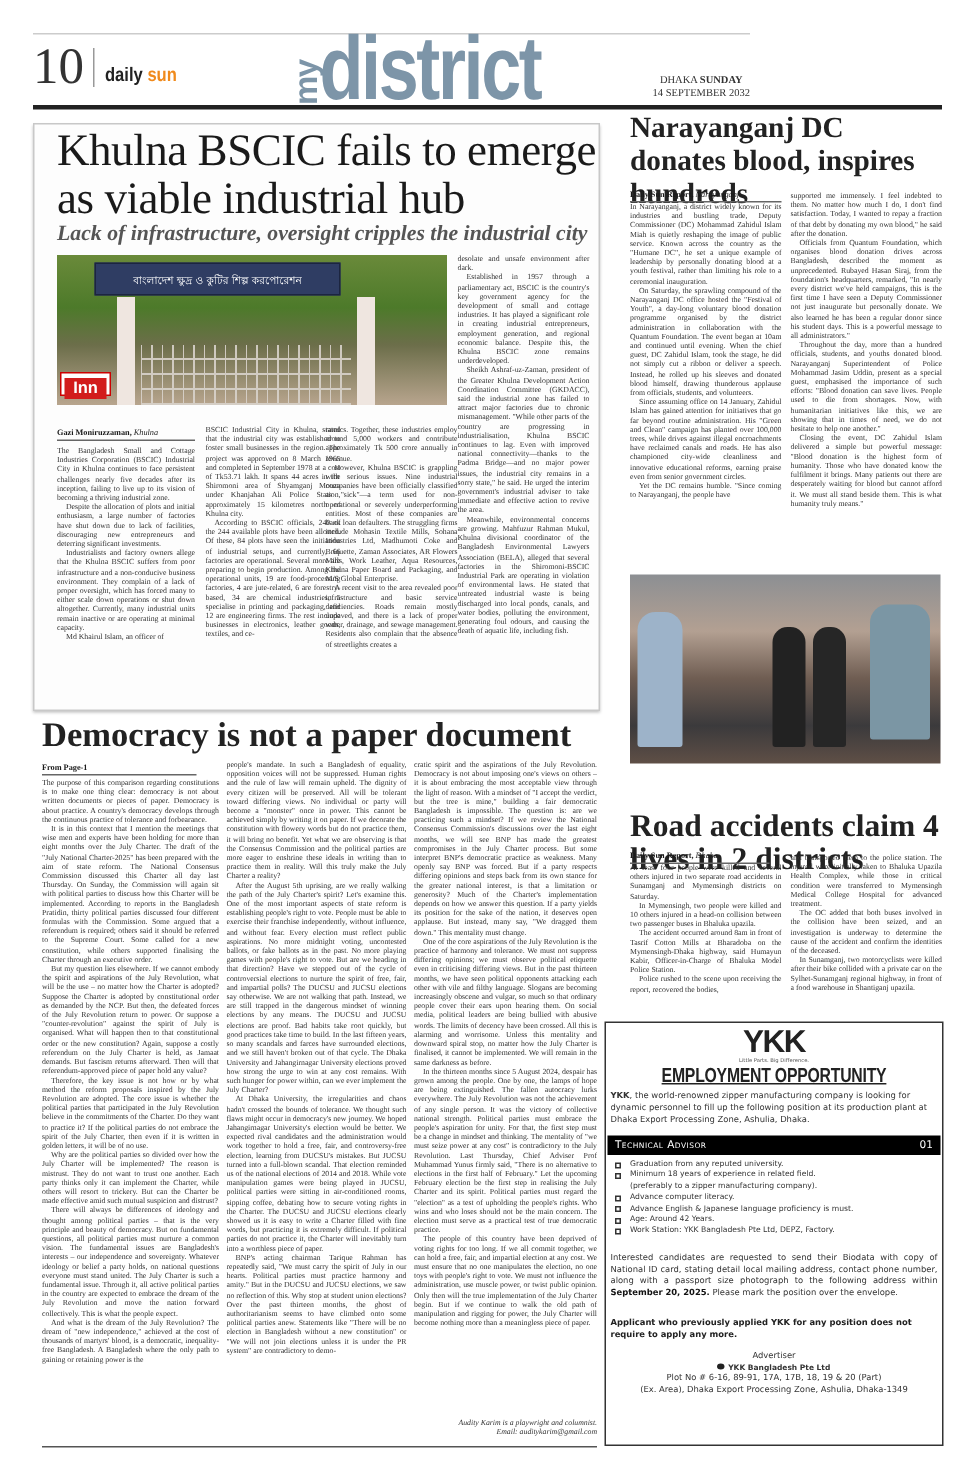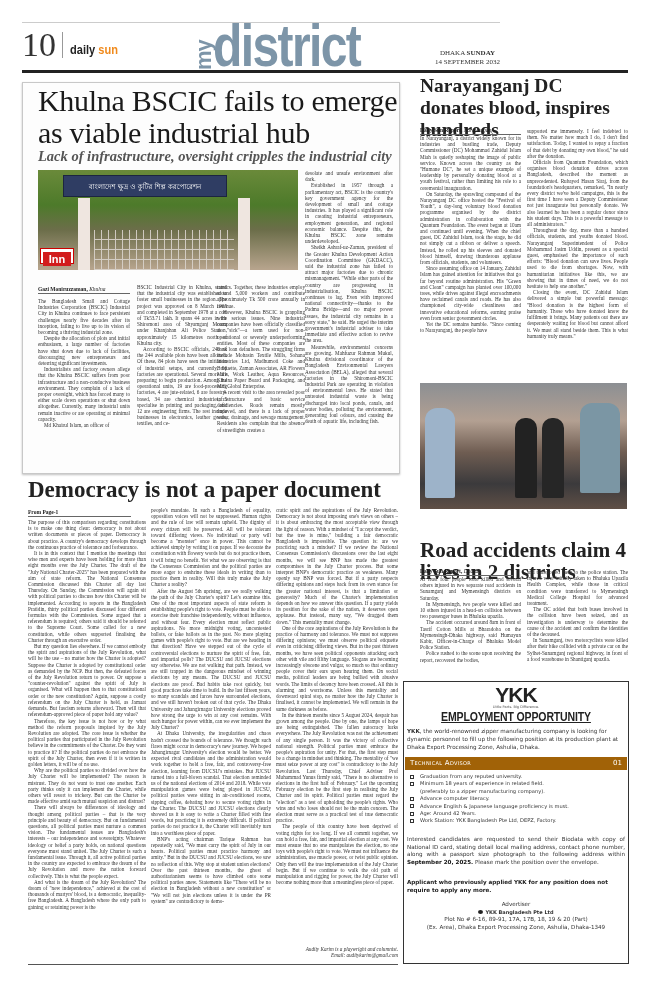--- a/index.html
+++ b/index.html
@@ -41,21 +41,21 @@
 
 .ra-head{left:420px;top:539px;width:210px;font-size:21px;line-height:22px;color:#222}
 .ra-byline{left:420px;top:568px;width:93px;font-size:5.5px;font-weight:bold;border-bottom:1px solid #666;padding-bottom:1px}
 .ra-byline i{font-weight:normal}
 
 .ykk{left:403px;top:681px;width:226px;height:283px;border:1px solid #333;font-family:"DejaVu Sans","Liberation Sans",sans-serif;color:#333}
 .ykk-logo{position:absolute;left:0;right:0;top:3px;text-align:center;font-family:"Liberation Sans",sans-serif;font-weight:bold;font-size:21px;line-height:20px;color:#222;letter-spacing:-1px}
 .ykk-tag{position:absolute;left:0;right:0;top:23px;text-align:center;font-size:3.5px;color:#555}
 .ykk-title{position:absolute;left:0;right:0;top:27px;text-align:center;font-family:"Liberation Sans",sans-serif;font-weight:bold;font-size:13.5px;text-decoration:underline;color:#222;transform:scaleX(.78);letter-spacing:-.2px}
 .ykk-intro{position:absolute;left:3px;right:3px;top:45px;font-size:5.6px;line-height:8px;color:#333}
-.ykk-bar{position:absolute;left:1px;right:1px;top:75px;height:13px;background:#a16207;color:#fff;font-size:7px;line-height:13px;padding:0 5px;display:flex;justify-content:space-between}
+.ykk-bar{position:absolute;left:1px;right:1px;top:75px;height:13px;background:#000000;color:#fff;font-size:7px;line-height:13px;padding:0 5px;display:flex;justify-content:space-between}
 .ykk-bar .pos{font-variant:small-caps;letter-spacing:.3px}
 .ykk-list{position:absolute;left:6px;right:3px;top:91px;font-size:5.1px;line-height:7.4px;list-style:none}
 .ykk-list li{display:flex}
 .ykk-list .cb{display:inline-block;width:4px;height:4px;border:.6px solid #333;margin:1.6px 6px 0 0;flex:none}
 .ykk-list .nocb{display:inline-block;width:4px;margin-right:6px;flex:none}
 .ykk-body{position:absolute;left:3px;right:3px;top:154px;font-size:5.6px;line-height:7.7px;color:#333;text-align:justify}
 .ykk-body b{color:#111}
 .ykk-note{position:absolute;left:3px;right:3px;top:197px;font-size:5.6px;line-height:7.7px;font-weight:bold;color:#222}
 .ykk-adv{position:absolute;left:0;right:0;top:219px;text-align:center;font-size:5.6px;line-height:7.5px}
 .ykk-adv .co{font-weight:bold;font-size:5px}

